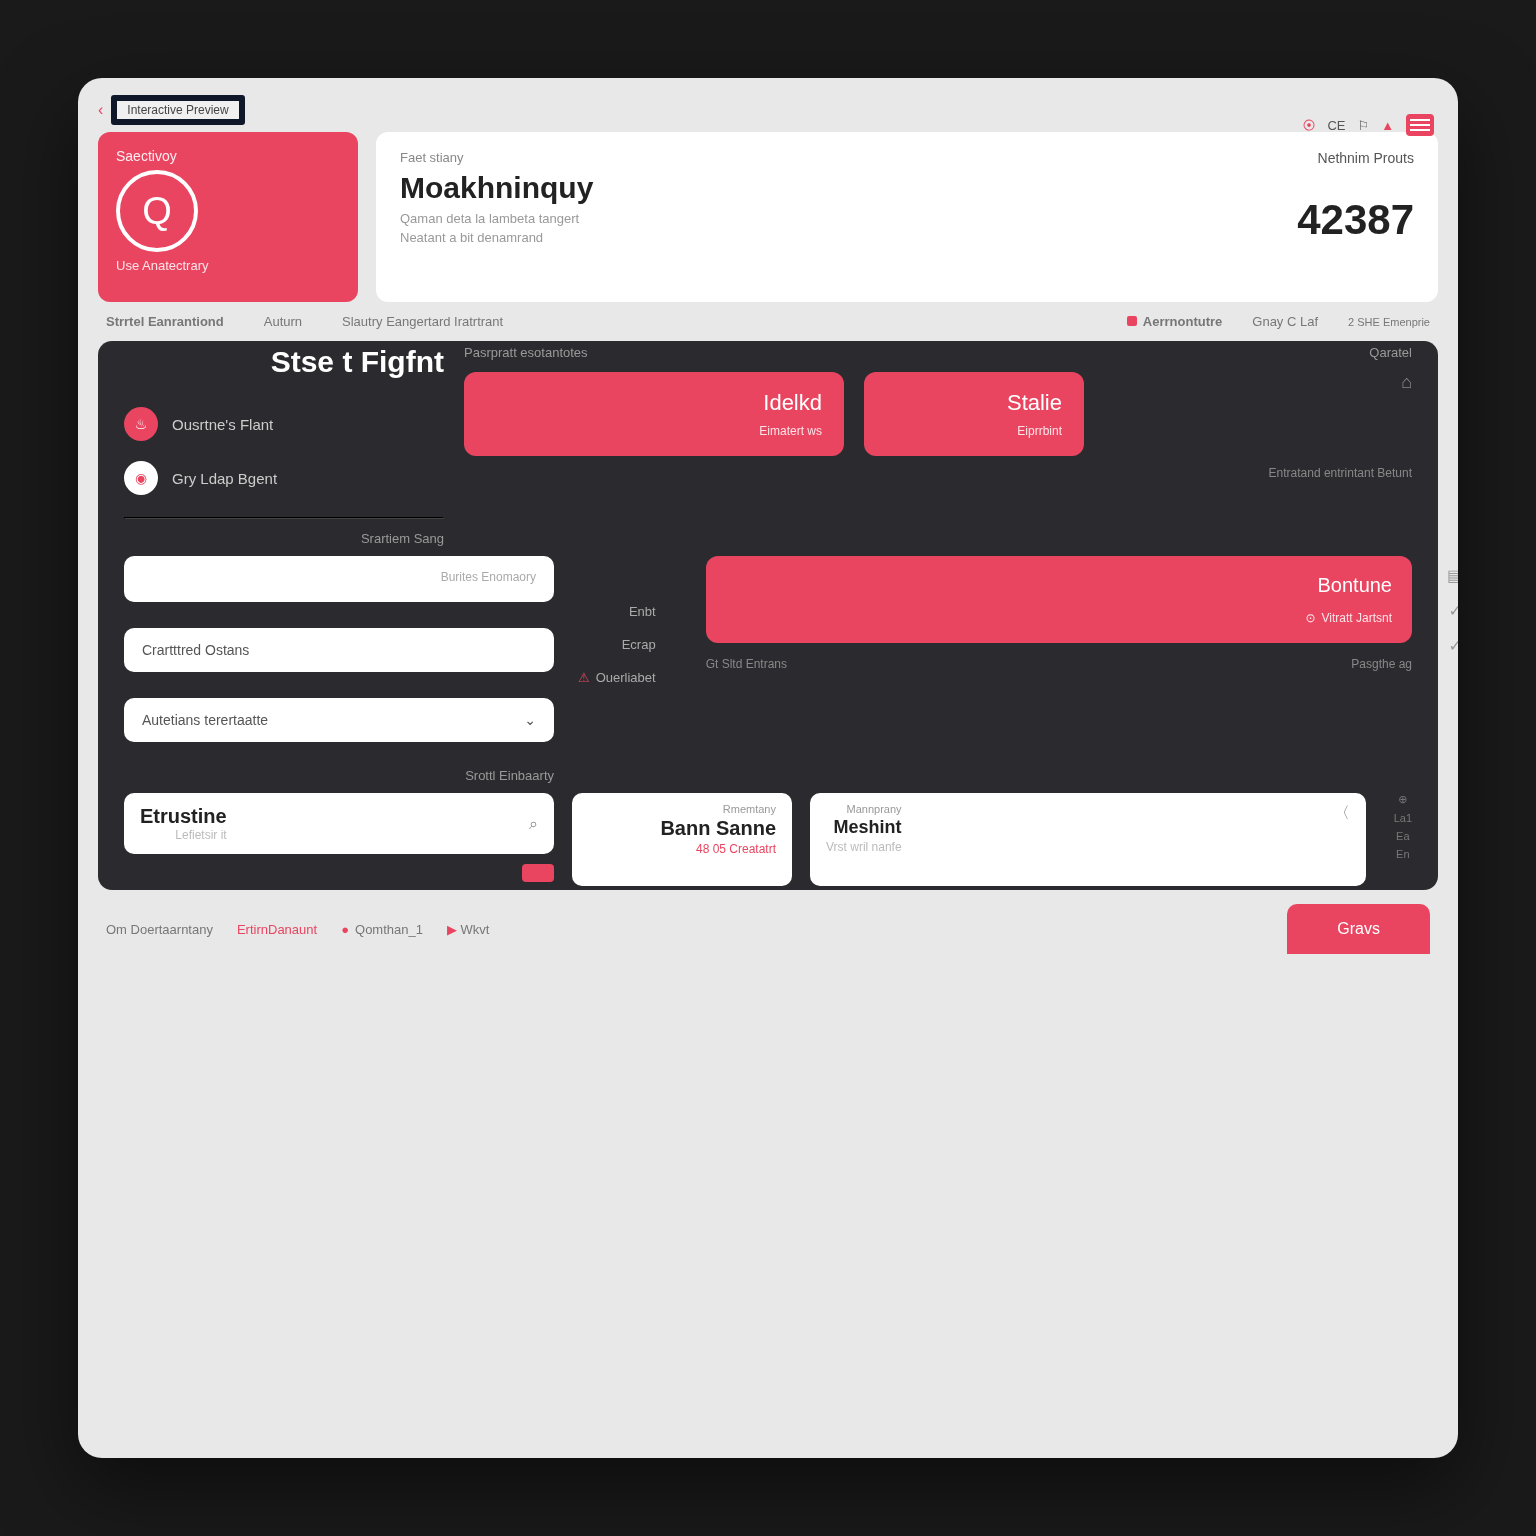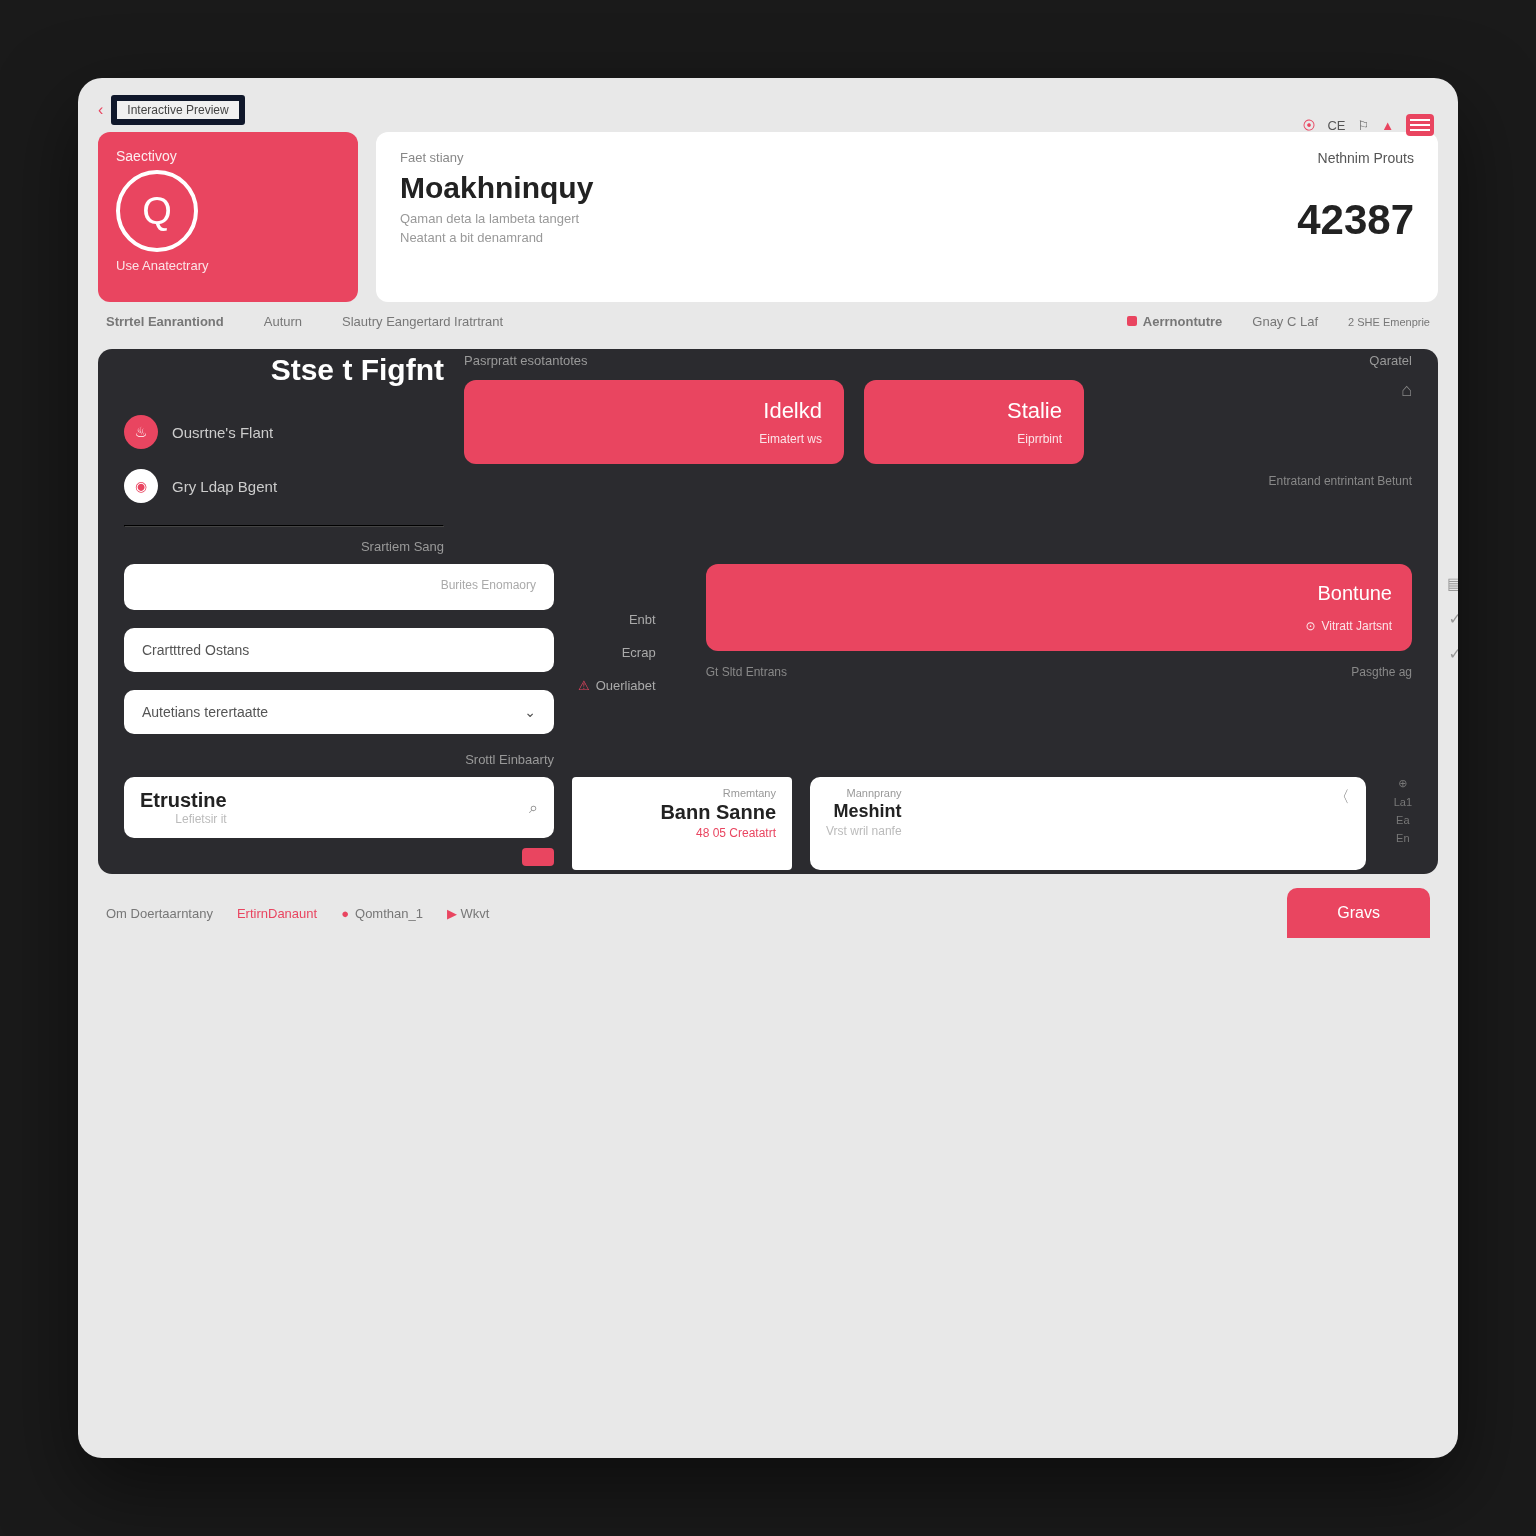--- a/index.html
+++ b/index.html
@@ -17,21 +17,21 @@
 .brand-card .label { font-size: 14px; opacity: .9; }
 .brand-card .logo { width: 82px; height: 82px; border: 4px solid #fff; border-radius: 50%; margin: 6px 0; display: flex; align-items: center; justify-content: center; font-size: 38px; font-weight: 300; }
 .brand-card .sub { font-size: 13px; opacity: .85; }
 .info-card { flex: 1; background: #fff; border-radius: 12px; padding: 18px 24px; display: flex; justify-content: space-between; }
 .info-left .kicker { font-size: 13px; color: #888; margin-bottom: 6px; }
 .info-left h2 { font-size: 30px; font-weight: 600; color: #222; margin-bottom: 6px; }
 .info-left .desc { font-size: 13px; color: #999; margin-bottom: 4px; }
 .info-right { text-align: right; }
 .info-right .kicker { font-size: 14px; color: #555; margin-bottom: 30px; }
 .info-right .big { font-size: 42px; font-weight: 700; color: #222; }
-.subnav { display: flex; gap: 40px; font-size: 13px; color: #777; padding: 12px 8px 20px; }
+.subnav { display: flex; gap: 40px; font-size: 13px; color: #777; padding: 12px 8px 12px; }
 .subnav span:first-child { font-weight: 600; }
 .subnav .right { margin-left: auto; display: flex; gap: 30px; align-items: center; }
 .subnav .dot { width: 10px; height: 10px; background: #e94560; border-radius: 2px; display: inline-block; margin-right: 6px; }
 .darkpanel { background: #2b2b2f; border-radius: 14px; padding: 4px 26px; color: #ddd; text-align: right; }
 .dark-top { display: flex; justify-content: space-between; }
 .left-col { width: 320px; }
 .left-col h1 { font-size: 30px; font-weight: 600; color: #fff; margin-bottom: 18px; }
 .navitem { display: flex; align-items: center; gap: 14px; padding: 10px 0; font-size: 15px; color: #ccc; }
 .navitem .ic { width: 34px; height: 34px; border-radius: 50%; background: #e94560; display: flex; align-items: center; justify-content: center; color: #fff; font-size: 14px; }
 .navitem.alt .ic { background: #fff; color: #e94560; }
@@ -42,37 +42,37 @@
 .pill.red { background: #e94560; color: #fff; }
 .pill.red .t { font-size: 22px; font-weight: 500; margin-bottom: 8px; }
 .pill.red .s { font-size: 12px; opacity: .85; }
 .pill.big { width: 380px; }
 .pill.small { width: 220px; }
 .side-icons { margin-left: auto; display: flex; flex-direction: column; gap: 18px; align-items: center; color: #888; font-size: 18px; }
 .mid-label { font-size: 12px; color: #888; margin: 6px 0 14px; }
 .form-row { display: flex; gap: 24px; margin-top: 10px; }
 .form-left { width: 430px; }
 .form-lab { font-size: 13px; color: #999; margin-bottom: 10px; }
-.whitebox { background: #fff; border-radius: 10px; padding: 14px 18px; color: #555; font-size: 14px; margin-bottom: 18px; }
+.whitebox { background: #fff; border-radius: 10px; padding: 14px 18px; color: #555; font-size: 14px; margin-bottom: 26px; }
 .whitebox.sel { display: flex; justify-content: space-between; align-items: center; }
 .whitebox .top { font-size: 12px; color: #aaa; margin-bottom: 4px; }
 .form-mid { display: flex; flex-direction: column; gap: 18px; font-size: 13px; color: #aaa; padding-top: 48px; }
 .form-mid .warn::before { content: "⚠"; margin-right: 6px; color: #e94560; }
 .form-right { flex: 1; margin-left: 26px; }
 .continue { background: #e94560; border-radius: 12px; padding: 18px 20px; color: #fff; margin-bottom: 14px; position: relative; }
 .continue .t { font-size: 20px; margin-bottom: 14px; }
 .continue .s { font-size: 12px; opacity: .85; }
 .continue .a::before { content: "⊙"; margin-right: 6px; }
 .checks { position: absolute; right: -50px; top: 10px; display: flex; flex-direction: column; gap: 16px; color: #999; }
 .lower-label { font-size: 12px; color: #888; margin: 6px 0 10px; display: flex; justify-content: space-between; }
 .lower-row { display: flex; gap: 18px; }
 .searchbox { background: #fff; border-radius: 10px; padding: 12px 16px; display: flex; justify-content: space-between; align-items: center; width: 430px; }
 .searchbox .title { font-size: 20px; font-weight: 600; color: #222; }
 .searchbox .q { color: #888; }
-.smallcard { background: #fff; border-radius: 4px; padding: 10px 16px; width: 220px; }
+.smallcard { background: #fff; border-radius: 10px; padding: 10px 16px; width: 220px; }
 .smallcard .k { font-size: 11px; color: #999; }
 .smallcard .v { font-size: 20px; font-weight: 600; color: #222; margin: 2px 0; }
 .smallcard .d { font-size: 12px; color: #888; }
 .smallcard .r { color: #e94560; }
 .inputcard { background: #fff; border-radius: 10px; padding: 10px 16px; flex: 1; display: flex; justify-content: space-between; }
 .inputcard .k { font-size: 11px; color: #999; }
 .inputcard .v { font-size: 18px; font-weight: 600; color: #222; margin: 2px 0; }
 .inputcard .ph { font-size: 12px; color: #bbb; }
 .rside { display: flex; flex-direction: column; gap: 6px; font-size: 11px; color: #777; margin-left: 10px; align-items: center; }
 .footer { display: flex; align-items: center; gap: 24px; padding: 14px 8px 0; font-size: 13px; color: #777; }

